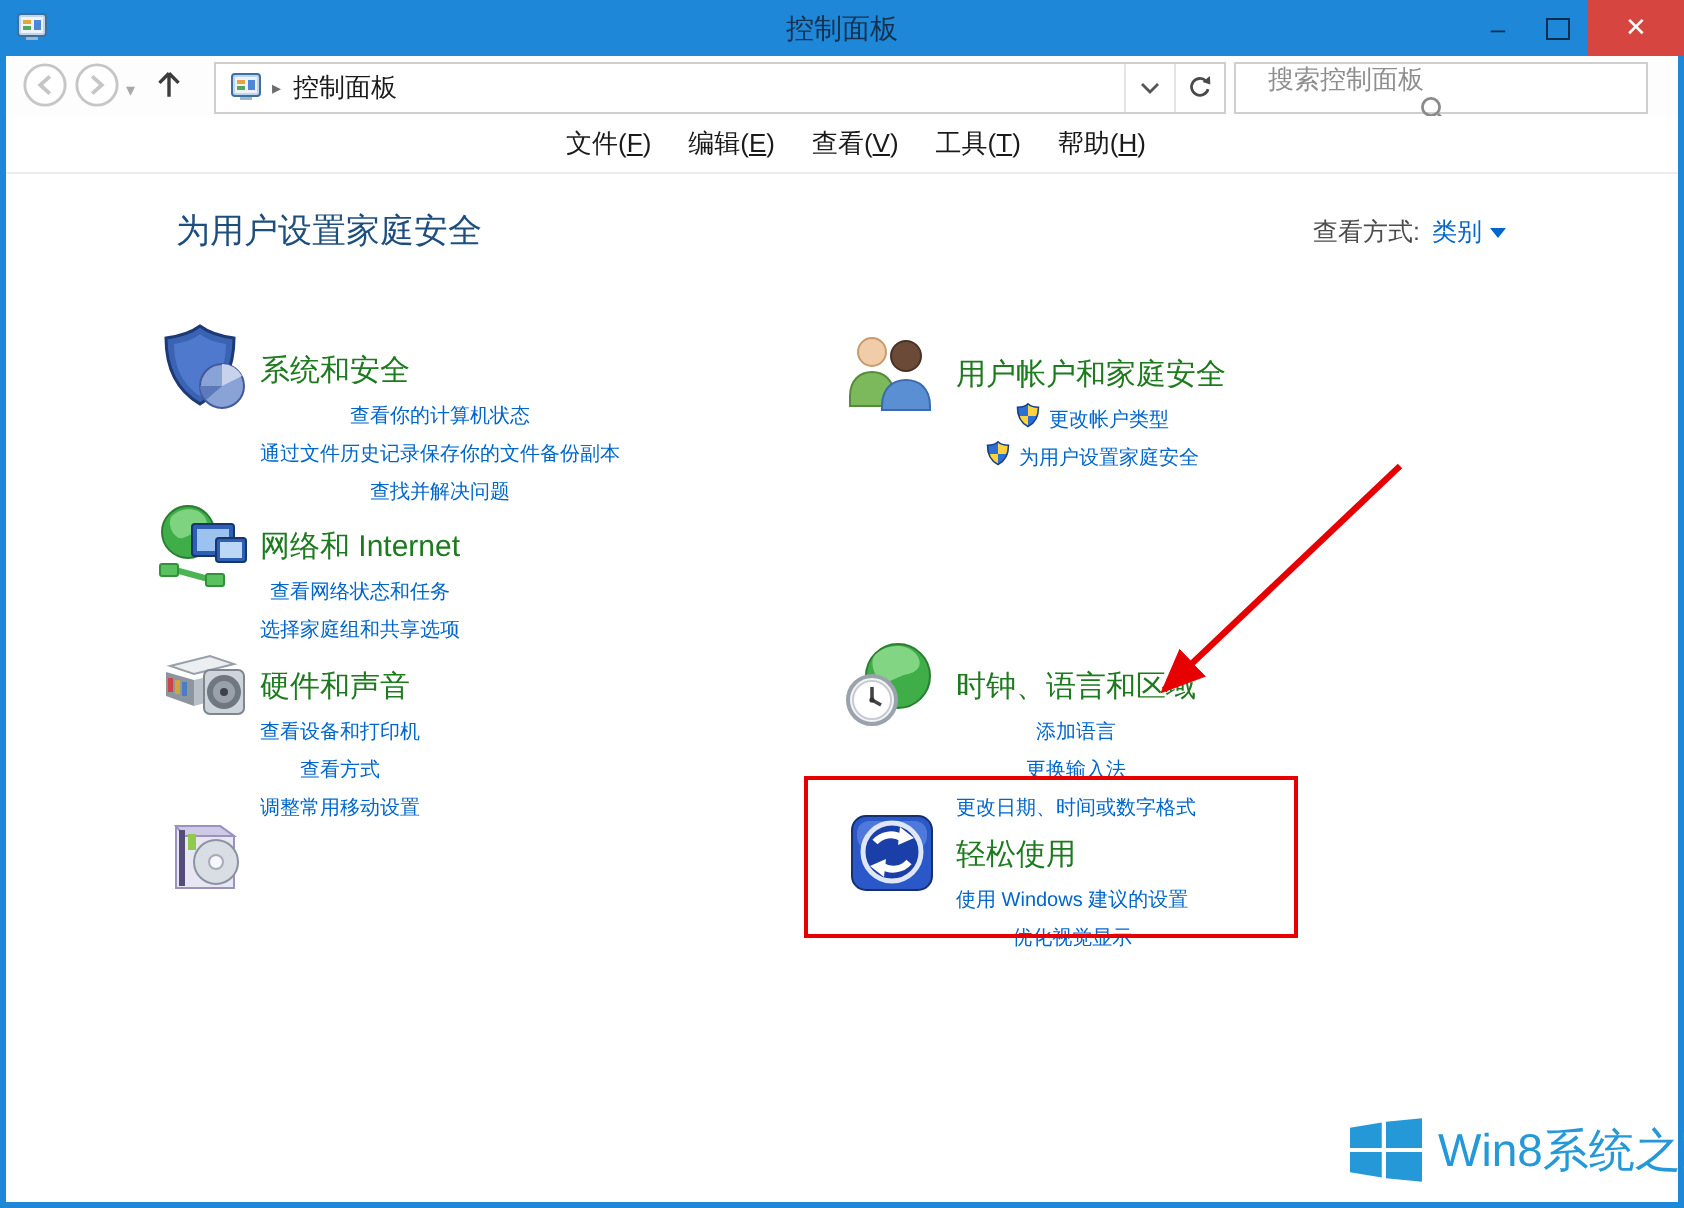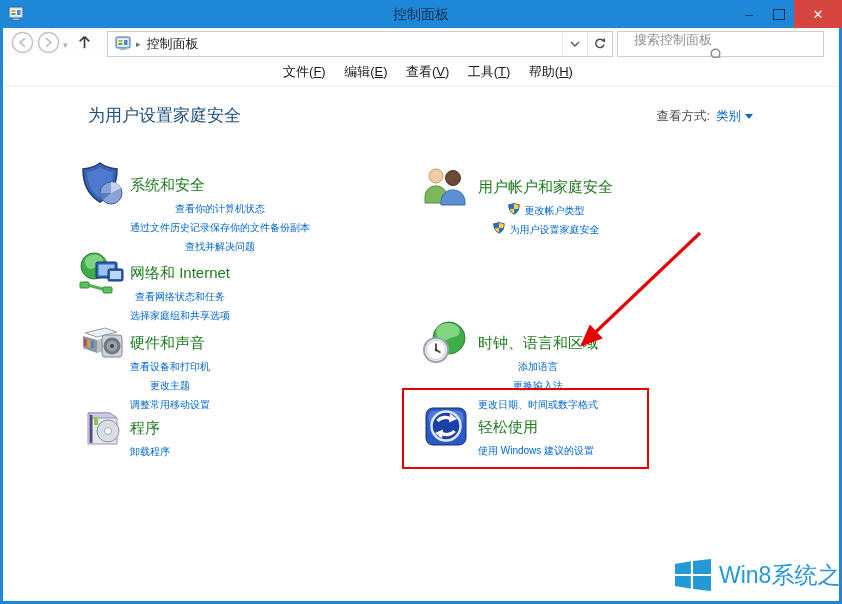--- a/index.html
+++ b/index.html
@@ -199,40 +199,36 @@
             <rect x="13" y="22" width="2.5" height="7" fill="#4a7ec2"></rect>
             <rect x="24" y="16" width="20" height="22" rx="3" fill="#cfd4da" stroke="#7e868f"></rect>
             <circle cx="34" cy="27" r="8.5" fill="#6f7781"></circle>
             <circle cx="34" cy="27" r="5.5" fill="#9aa1aa"></circle>
             <circle cx="34" cy="27" r="2" fill="#3c4248"></circle>
           </svg>
       </span>
       <div class="body">
         <a class="cat-title">硬件和声音</a>
         <a class="task">查看设备和打印机</a>
-        <a class="task">更改主题</a>
+        <a class="task">查看方式</a>
         <a class="task">调整常用移动设置</a>
       </div>
     </div>
 
     <div class="cat col-left" style="left:75px;top:315px">
       <span class="icon48">
         <svg viewBox="0 0 48 48" width="48" height="48">
             <path d="M10 9h22l7 5v26H10z" fill="#e9e6f4" stroke="#9a93bd"></path>
             <path d="M10 9h22l7 5H14z" fill="#cfc9e8" stroke="#9a93bd"></path>
             <rect x="11.5" y="11" width="3" height="28" fill="#544d78"></rect>
             <rect x="16" y="13" width="4" height="8" fill="#8fca4f"></rect>
             <circle cx="30" cy="27" r="11" fill="#d9dde4" stroke="#8b93a0"></circle>
             <circle cx="30" cy="27" r="3.5" fill="#f5f7fa" stroke="#a5adb8"></circle>
           </svg>
       </span>
-      <div class="body">
-        <a class="cat-title">程序</a>
-        <a class="task">卸载程序</a>
-      </div>
     </div>
 
     <div class="cat col-right" style="left:419px;top:74px">
       <span class="icon48">
         <svg viewBox="0 0 48 48" width="48" height="48">
             <circle cx="14" cy="13" r="7" fill="#f0cda8" stroke="#c79b6d"></circle>
             <path d="M3 35c0-8 5-12 11-12s11 4 11 12v5H3z" fill="#7cb85c" stroke="#588a3c"></path>
             <circle cx="31" cy="15" r="7.5" fill="#6b4b38" stroke="#4a3125"></circle>
             <path d="M19 40c0-9 5.5-13 12-13s12 4 12 13v2H19z" fill="#5b8fd4" stroke="#3a6bad"></path>
           </svg>
@@ -285,20 +281,21 @@
             <circle cx="24" cy="23" r="14.5" fill="#1b3fa8" stroke="#dfe6f5" stroke-width="2.5"></circle>
             <path d="M15.5 18a10.5 10.5 0 0 1 13.5-2" stroke="#fff" stroke-width="3.4" fill="none"></path>
             <polygon points="28,10.5 35,16 27,19.5" fill="#fff"></polygon>
             <path d="M32.5 28a10.5 10.5 0 0 1-13.5 2" stroke="#fff" stroke-width="3.4" fill="none"></path>
             <polygon points="20,35.5 13,30 21,26.5" fill="#fff"></polygon>
           </svg>
       </span>
       <div class="body">
         <a class="cat-title">轻松使用</a>
         <a class="task">使用 Windows 建议的设置</a>
+        <a class="task">优化视觉显示</a>
       </div>
     </div>
 
     <div class="red-box"></div>
 
     <div class="watermark">
       <span class="wm-logo">
         <svg viewBox="0 0 34 30" width="36" height="32">
             <polygon points="0,4.5 15,2 15,14 0,14" fill="#2599d8"></polygon>
             <polygon points="17,1.7 34,0 34,14 17,14" fill="#2599d8"></polygon>

